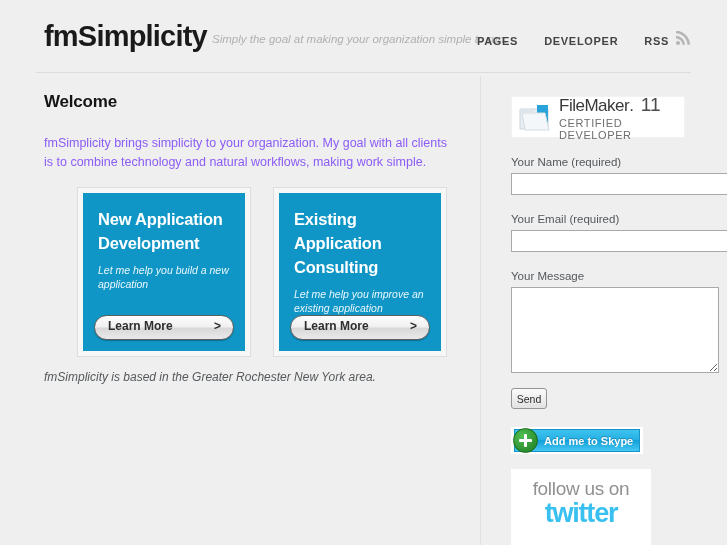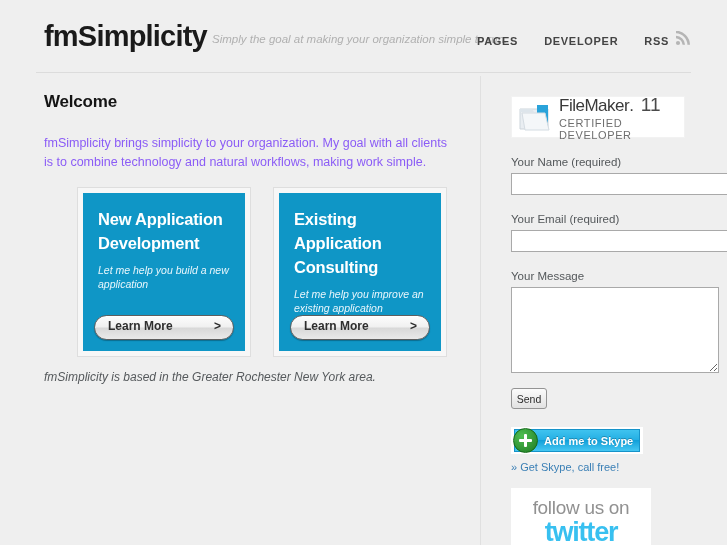--- a/index.html
+++ b/index.html
@@ -274,21 +274,20 @@
     <textarea class="msg-area" style=""></textarea>
 
     <button class="send-btn">Send</button>
 
     <div class="skype-wrap">
       <div class="skype-btn">
         <span class="skype-plus"></span>
         <span class="skype-label">Add me to Skype</span>
       </div>
     </div>
-    <div class="skype-link">» Get Skype, call free!</div>
 
     <div class="twitter-badge">
       <div class="tw-l1">follow us on</div>
       <div class="tw-l2">twitter</div>
 
     </div>
 
   </div>
 
 </div>

